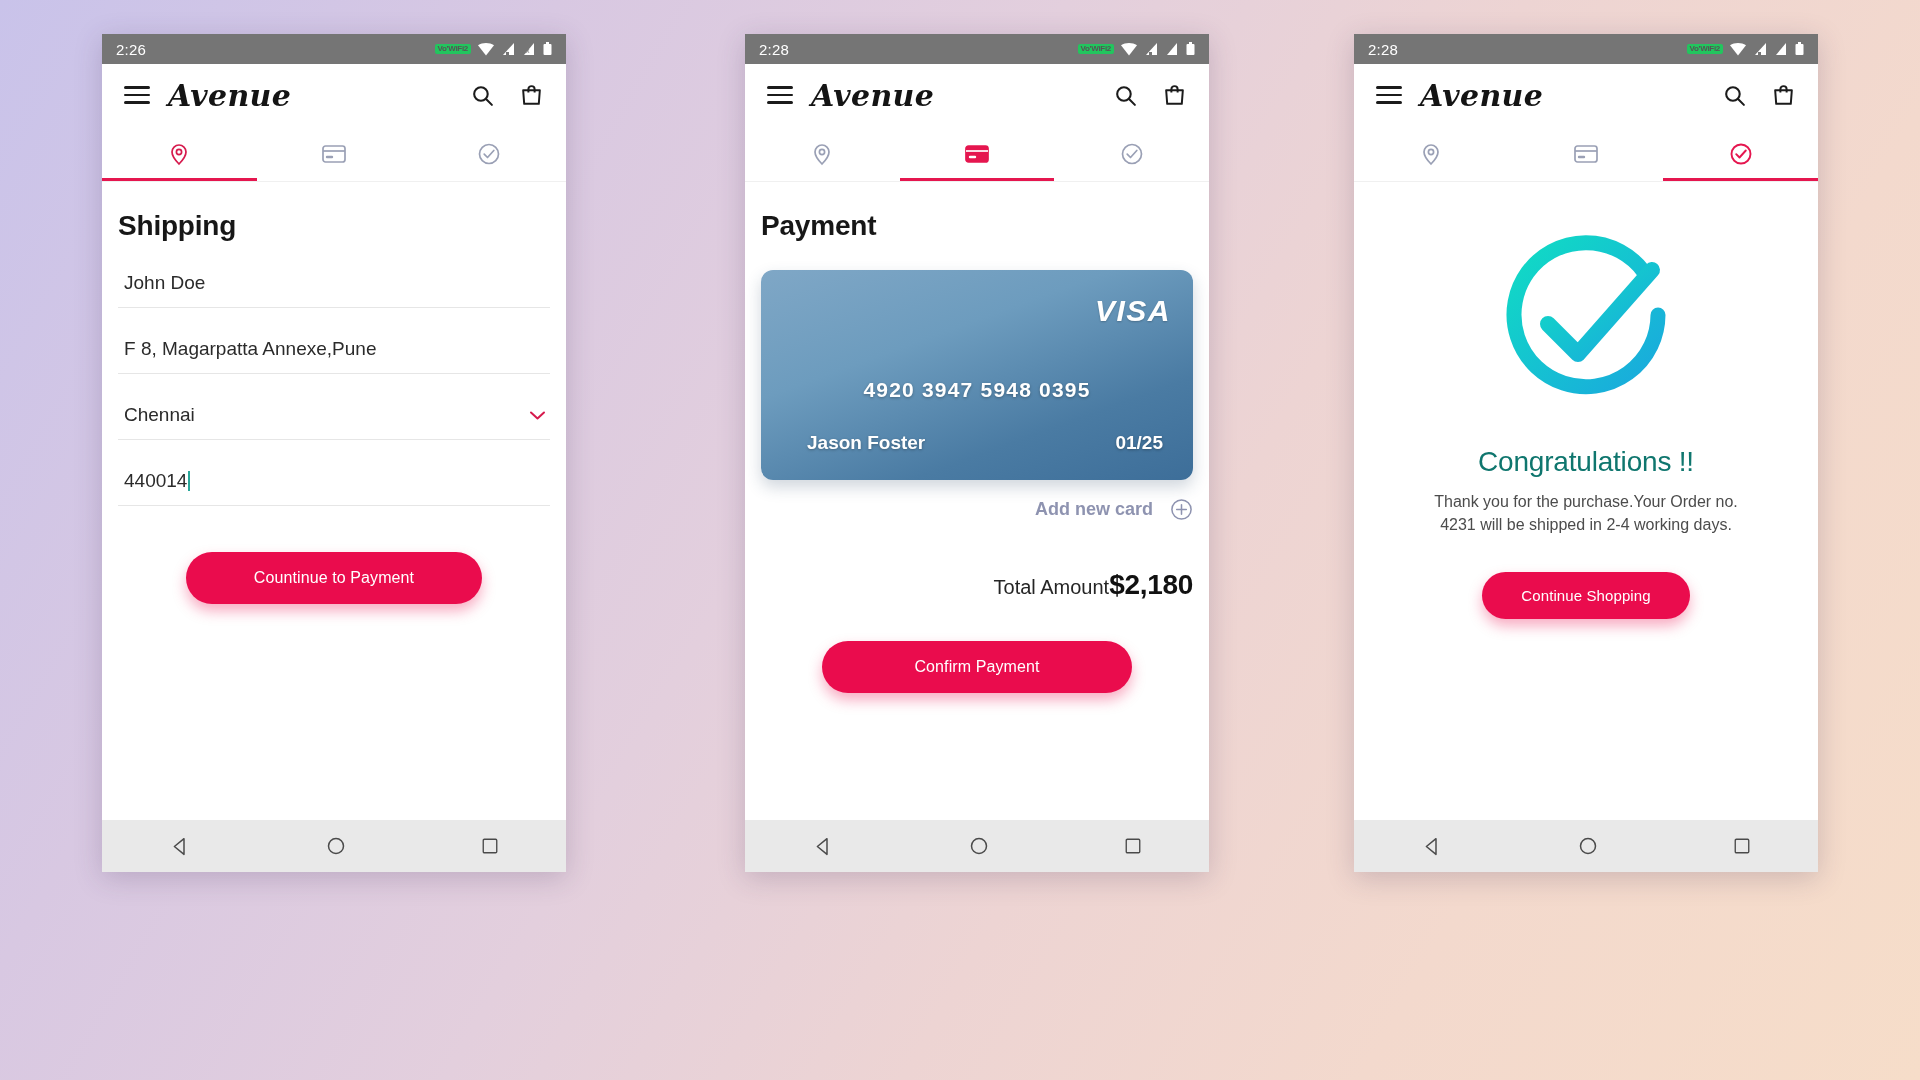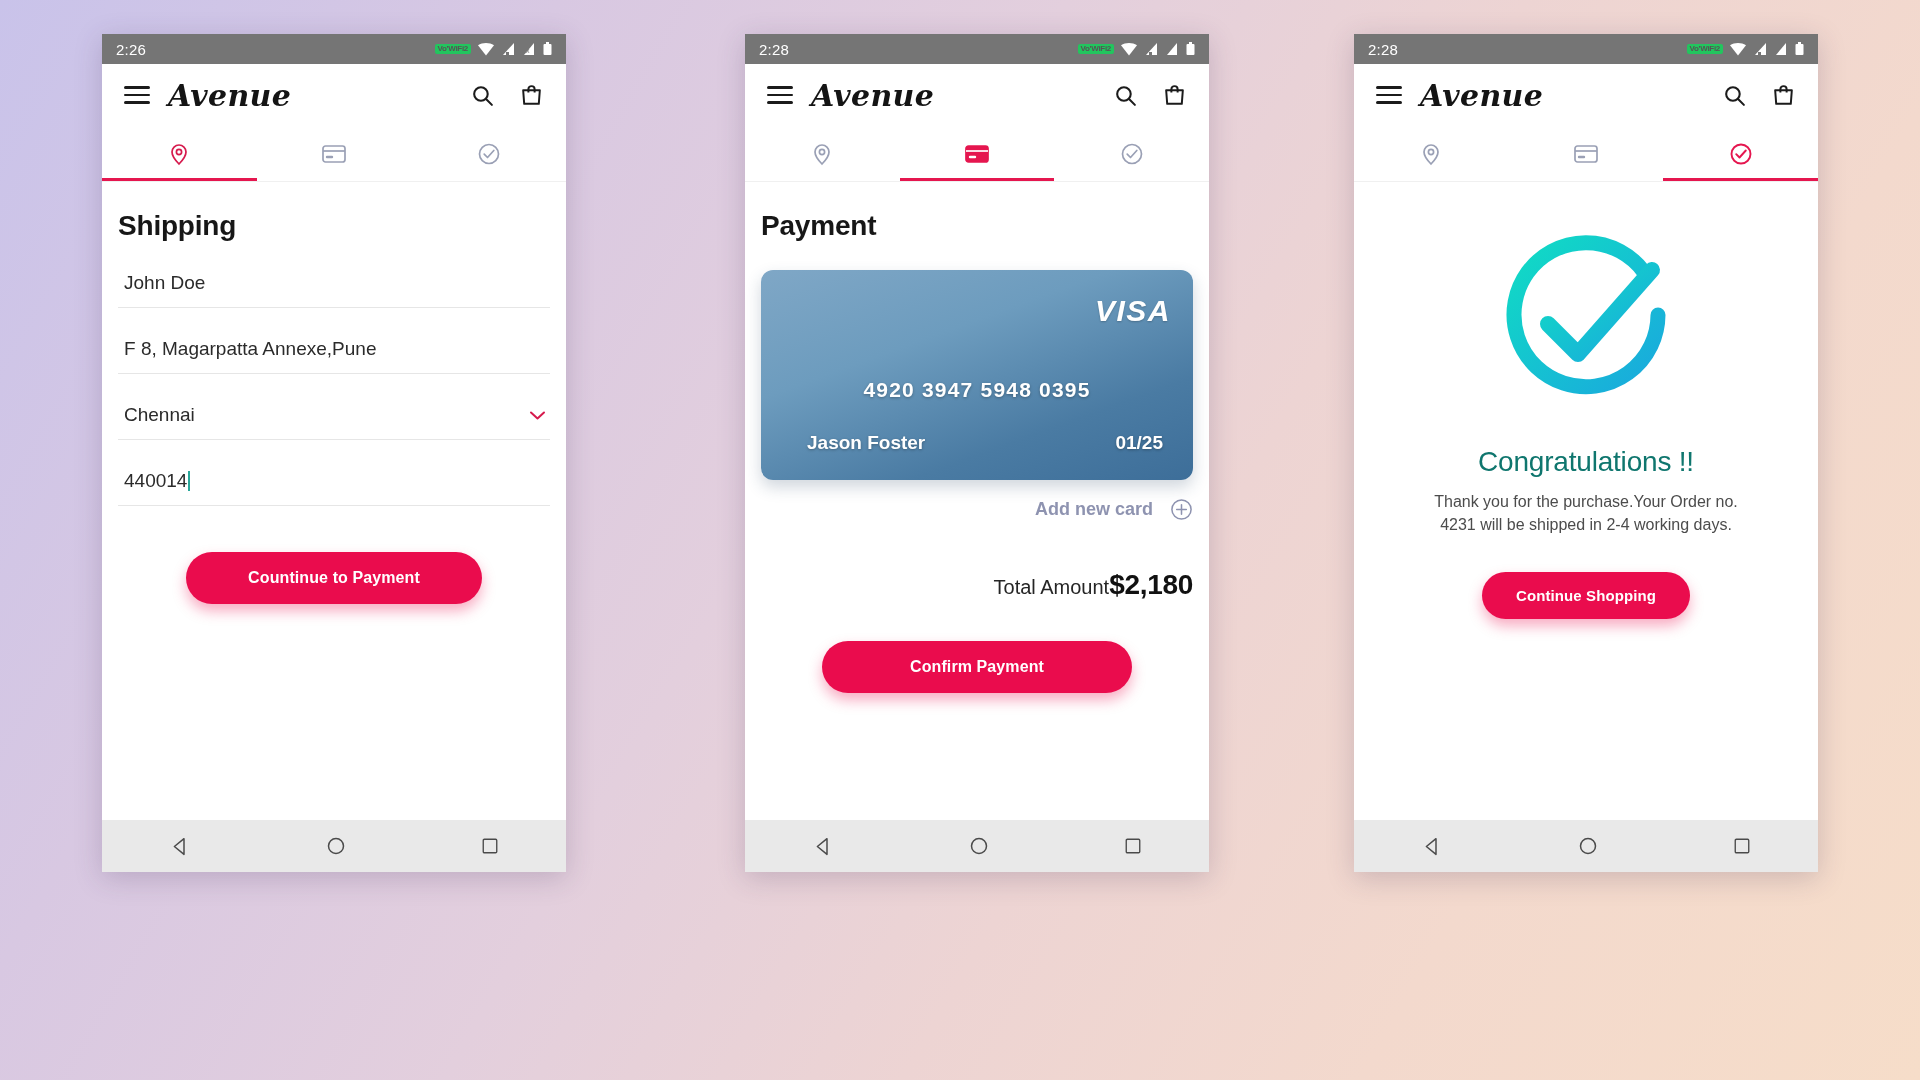--- a/index.html
+++ b/index.html
@@ -163,21 +163,21 @@
     cursor: pointer;
   }
   .select .chev { margin-left: auto; }
 
   .cta {
     display: block;
     margin: 46px auto 0 auto;
     background: #ea0c4d;
     color: #fff;
     font-size: 16px;
-    font-weight: bold;
+    font-weight: normal;
     border: none;
     border-radius: 40px;
     padding: 17px 10px;
     width: 296px;
     cursor: pointer;
     box-shadow: 0 7px 14px rgba(234,12,77,.34);
     font-family: "Liberation Sans", sans-serif;
     letter-spacing: .1px;
   }
 

